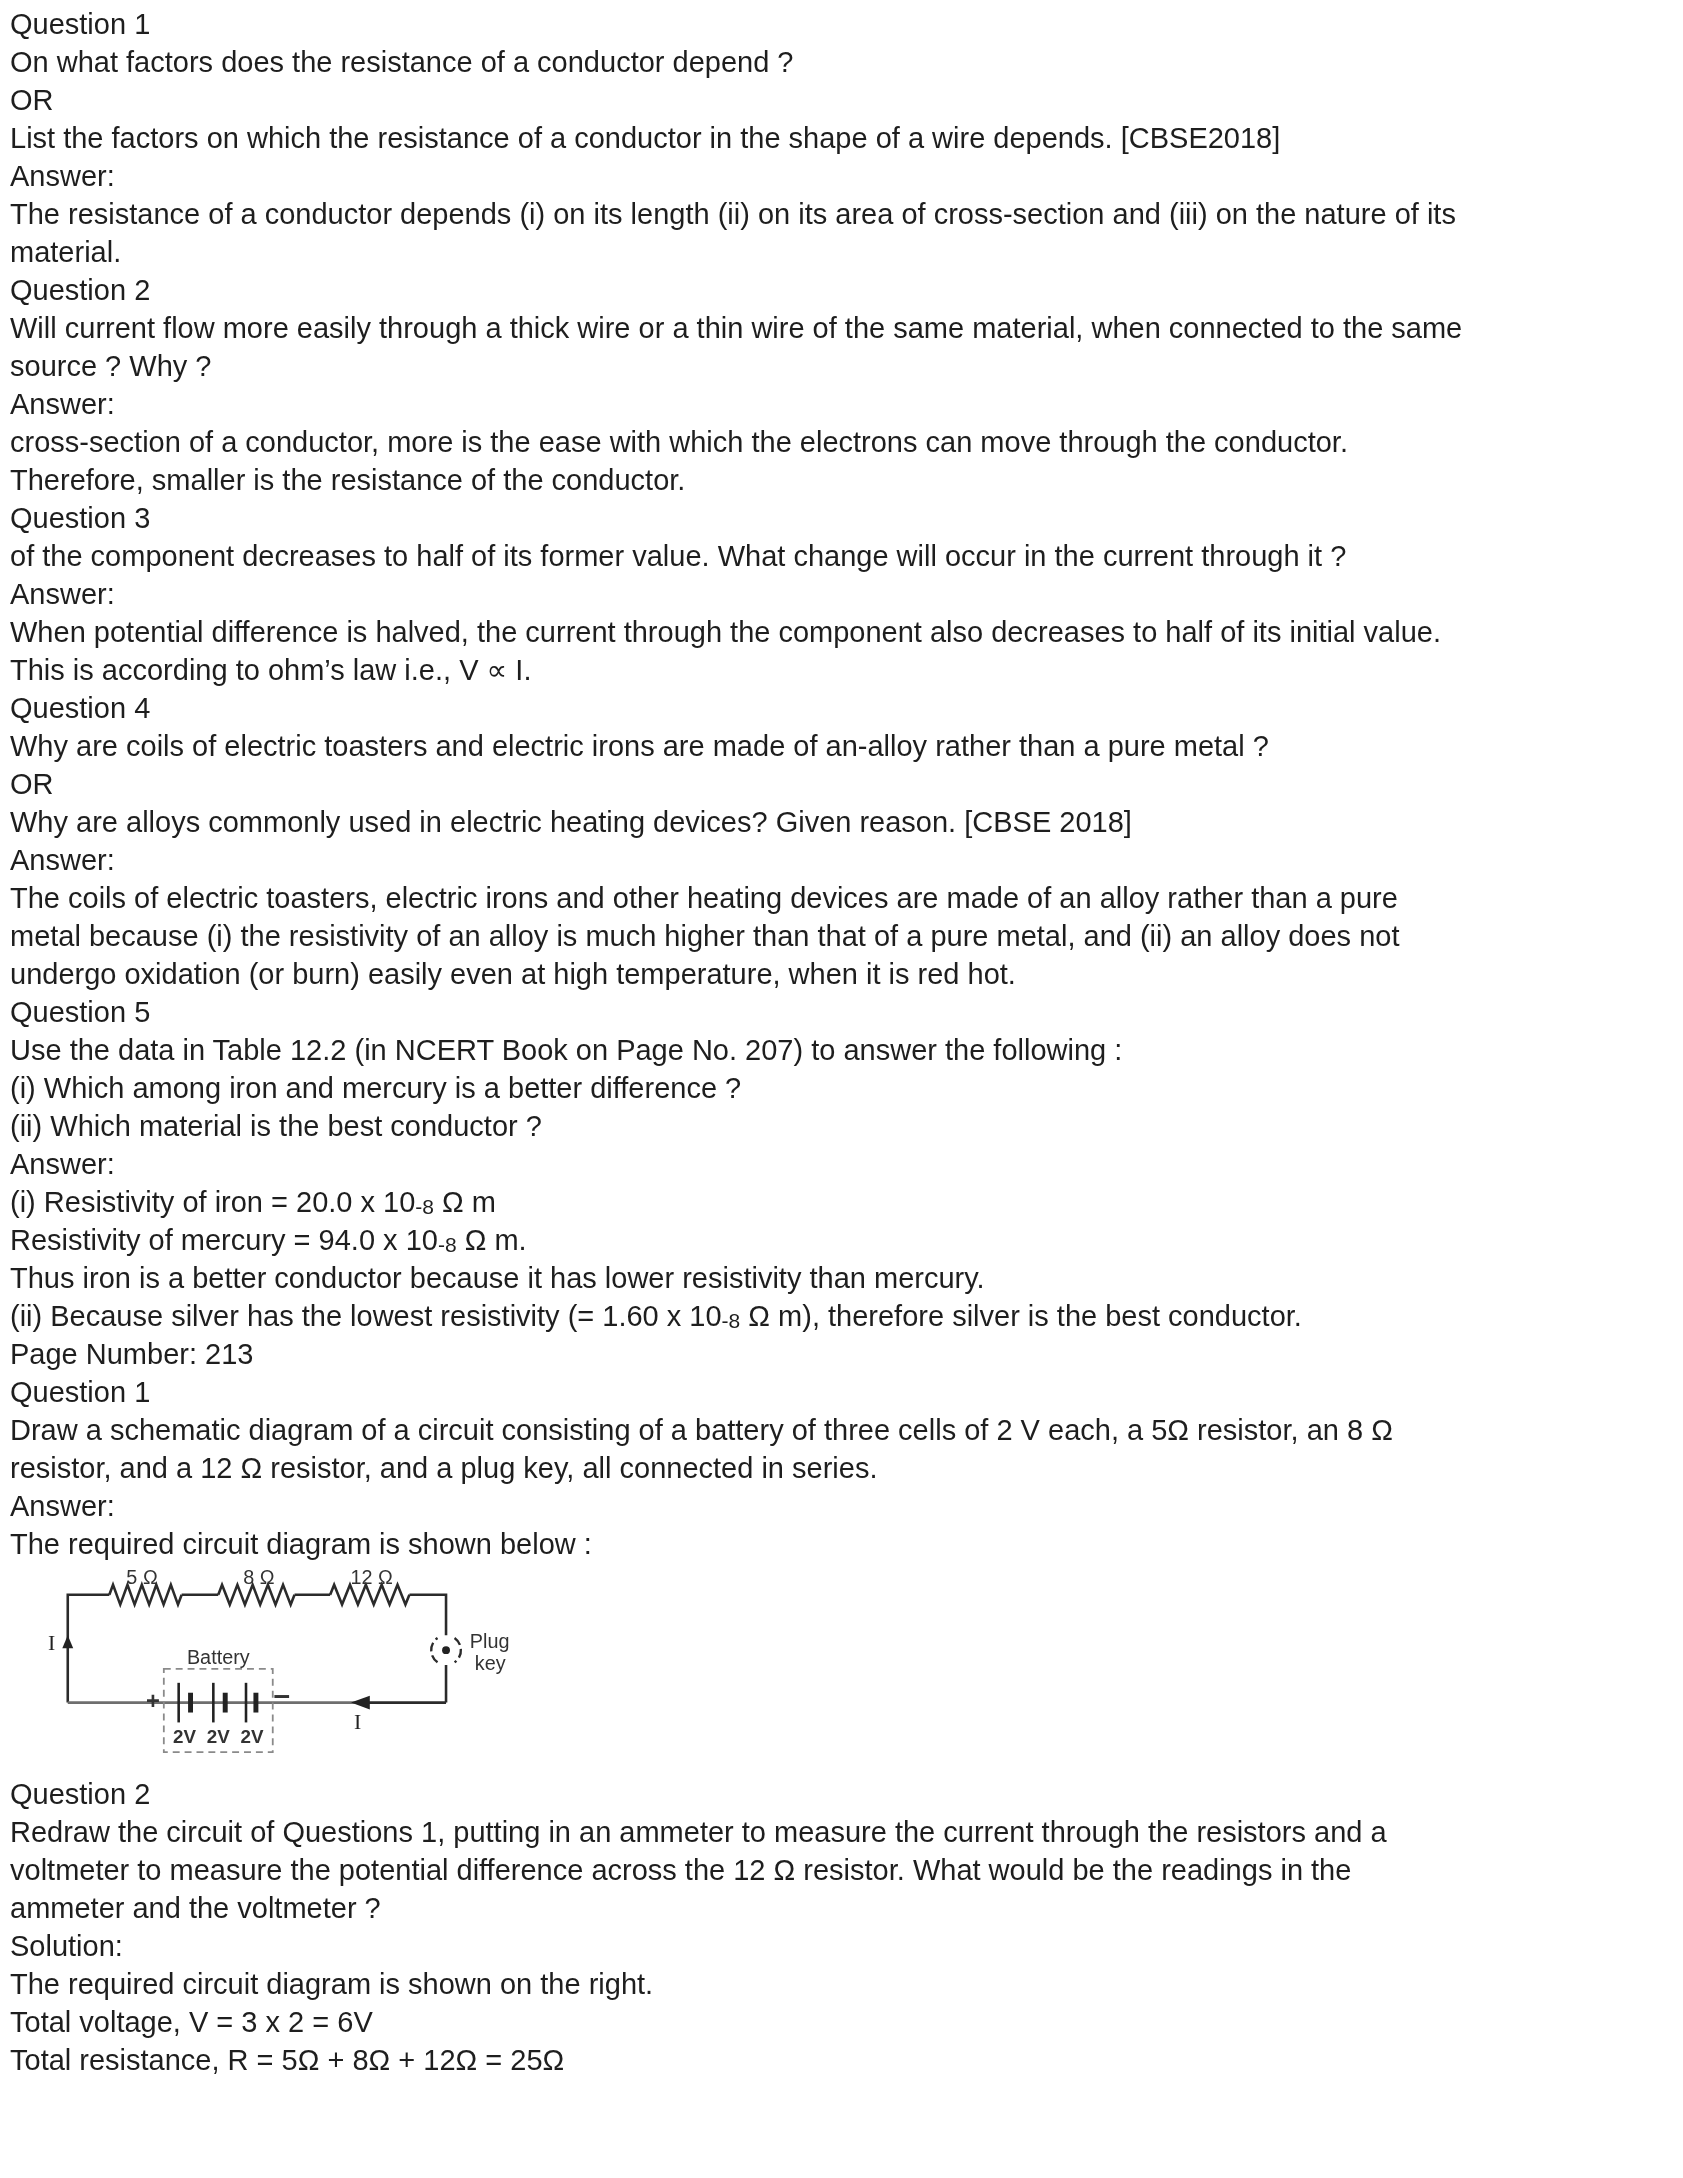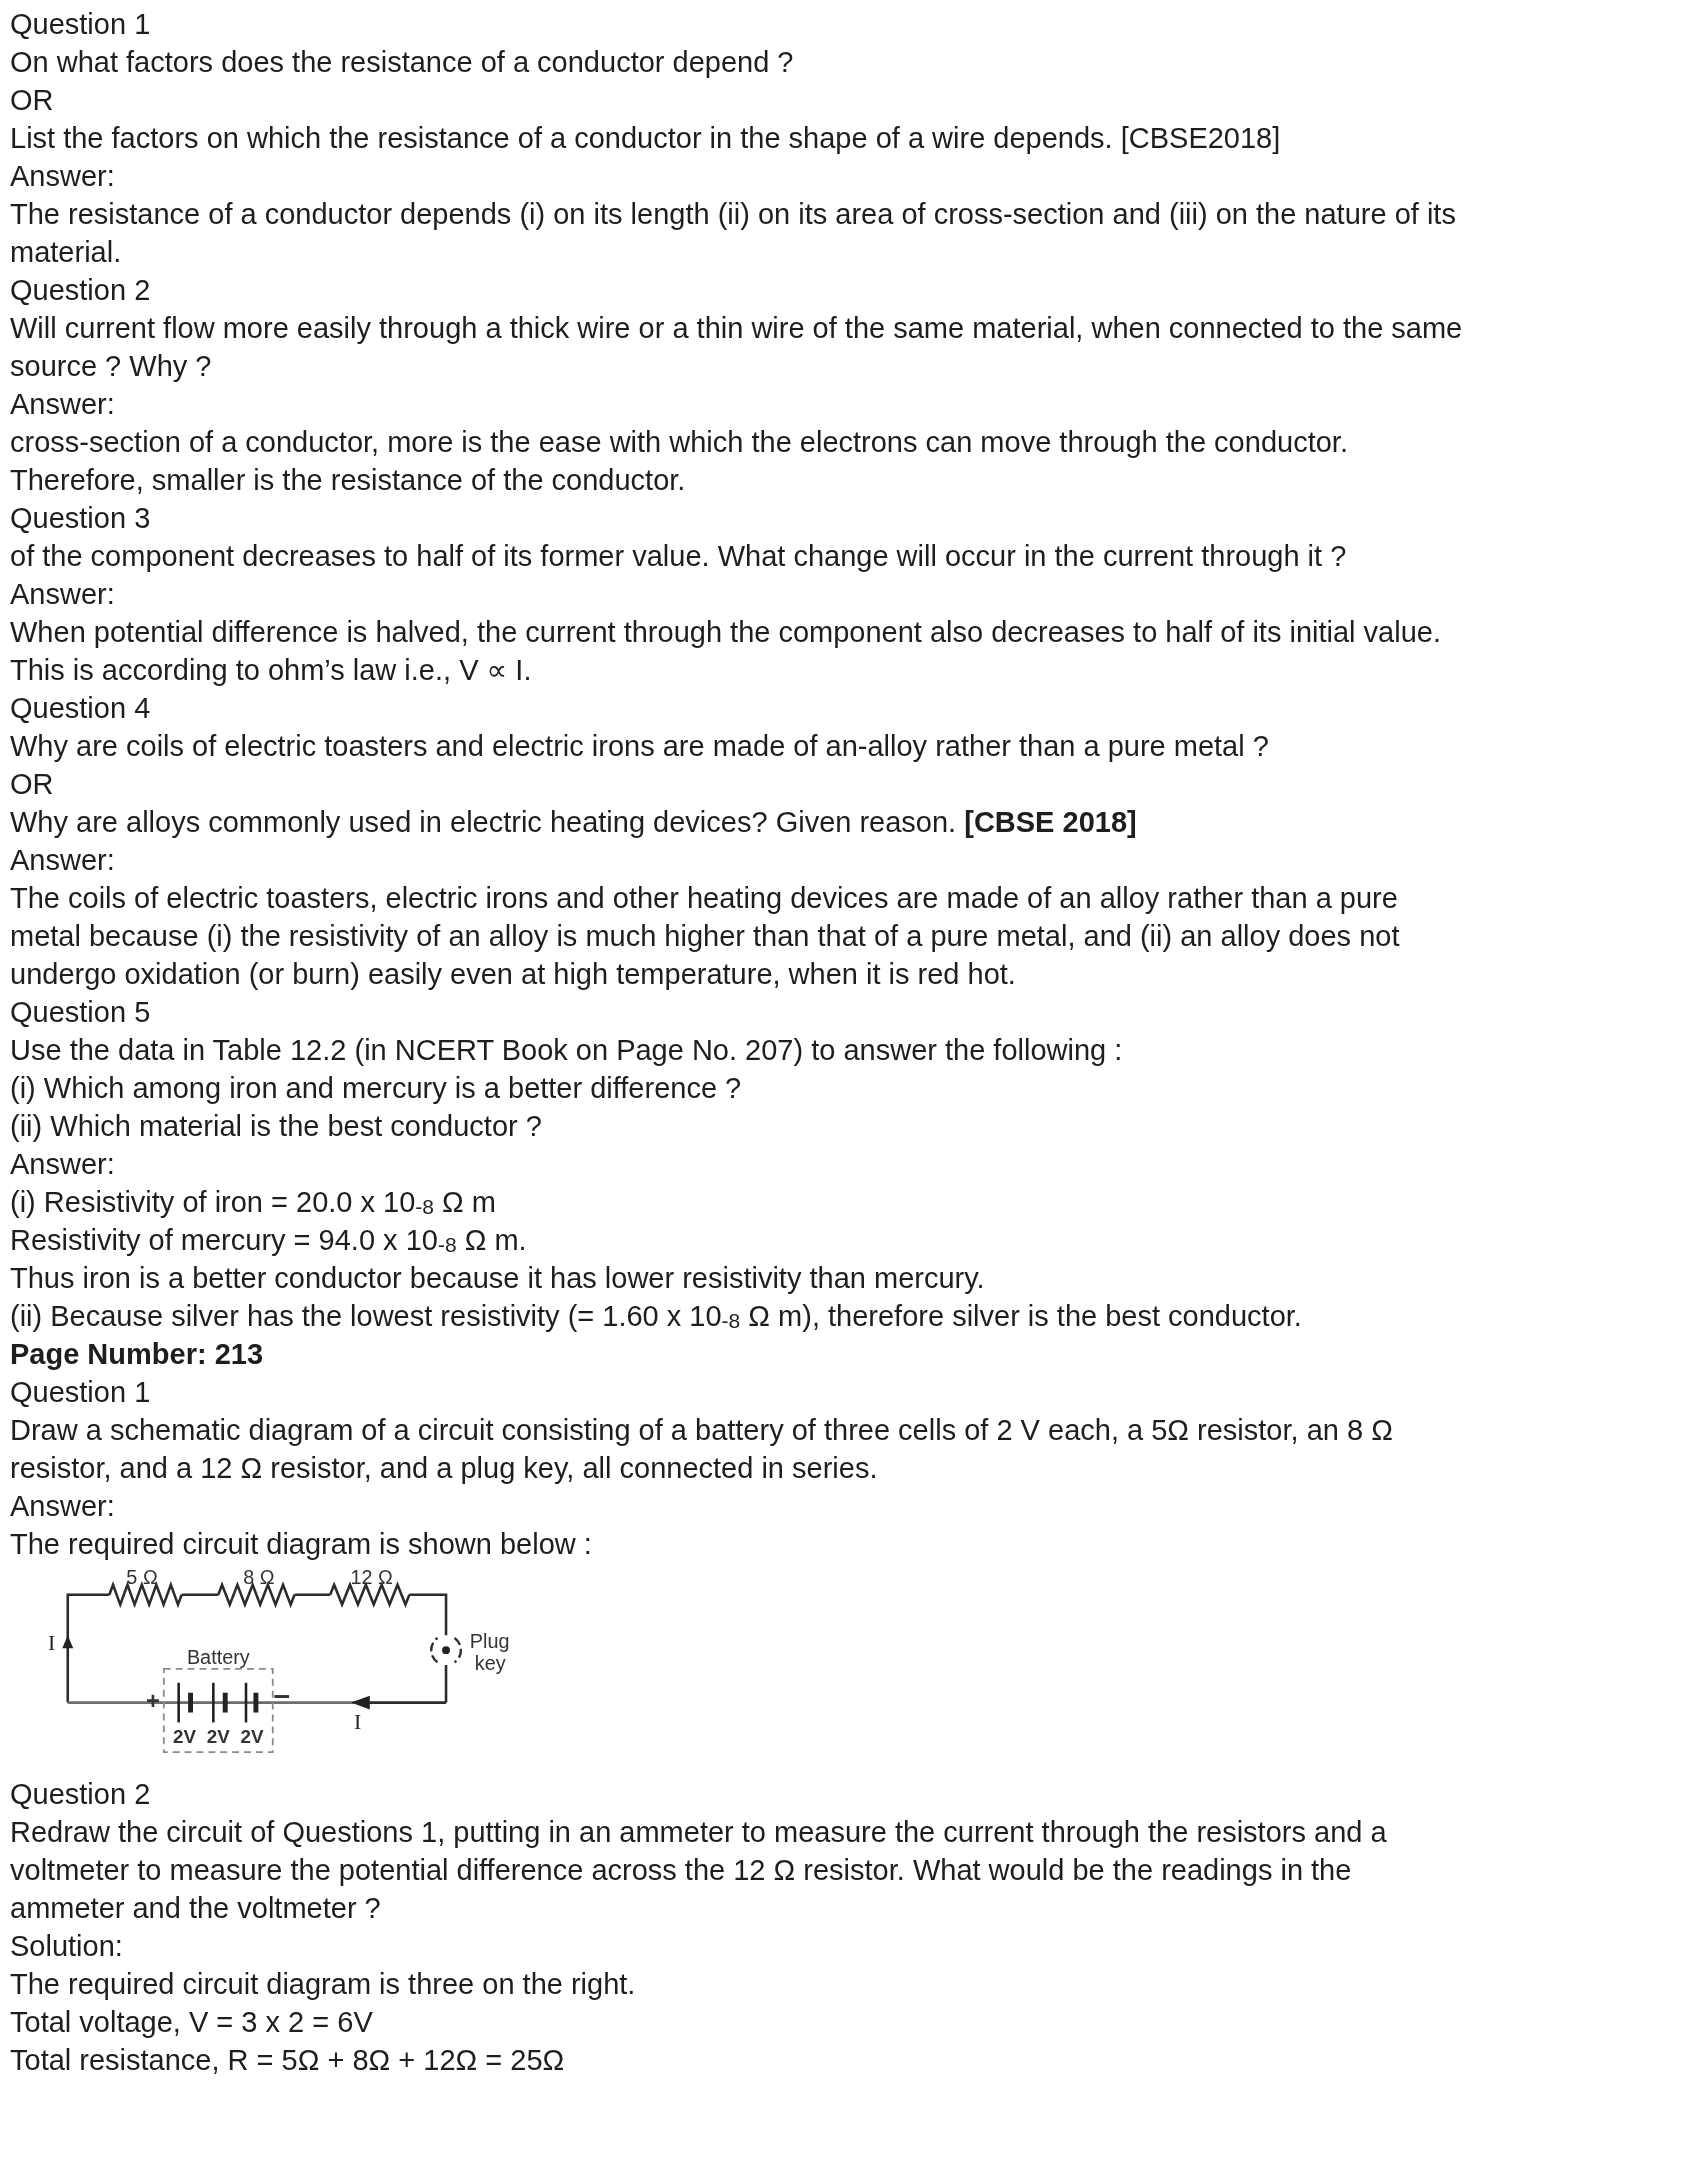--- a/index.html
+++ b/index.html
@@ -2,21 +2,21 @@
 <html><head>
 <meta charset="utf-8">
 <style>
   html,body{margin:0;padding:0;}
   body{
     width:1683px;height:2178px;background:#ffffff;overflow:hidden;
     font-family:"Liberation Sans",sans-serif;color:#1e1e1e;
   }
   #doc{padding:5px 6px 0 10px;font-size:29px;line-height:38px;}
   .line{white-space:pre;}
-  .b{font-weight:bold;}
+  .b{font-weight:normal;}
   sub.s{font-size:21px;vertical-align:-2px;line-height:0;}
   #diagram{height:212px;margin-left:20px;}
   svg text{font-family:"Liberation Sans",sans-serif;fill:#333;}
   .serifI{font-family:"Liberation Serif",serif;fill:#222;}
 </style>
 </head>
 <body>
 
 <div id="doc">
 
@@ -115,18 +115,18 @@
       </g>
     </svg>
   </div>
 
   <div id="lines-after">
       <div class="line"><span>Question 2</span></div>
       <div class="line"><span>Redraw the circuit of Questions 1, putting in an ammeter to measure the current through the resistors and a</span></div>
       <div class="line"><span>voltmeter to measure the potential difference across the 12 Ω resistor. What would be the readings in the</span></div>
       <div class="line"><span>ammeter and the voltmeter ?</span></div>
       <div class="line"><span>Solution:</span></div>
-      <div class="line"><span>The required circuit diagram is three on the right.</span></div>
+      <div class="line"><span>The required circuit diagram is shown on the right.</span></div>
       <div class="line"><span>Total voltage, V = 3 x 2 = 6V</span></div>
       <div class="line"><span>Total resistance, R = 5Ω + 8Ω + 12Ω = 25Ω</span></div>
     </div>
 </div>
 
 
 </body></html>

